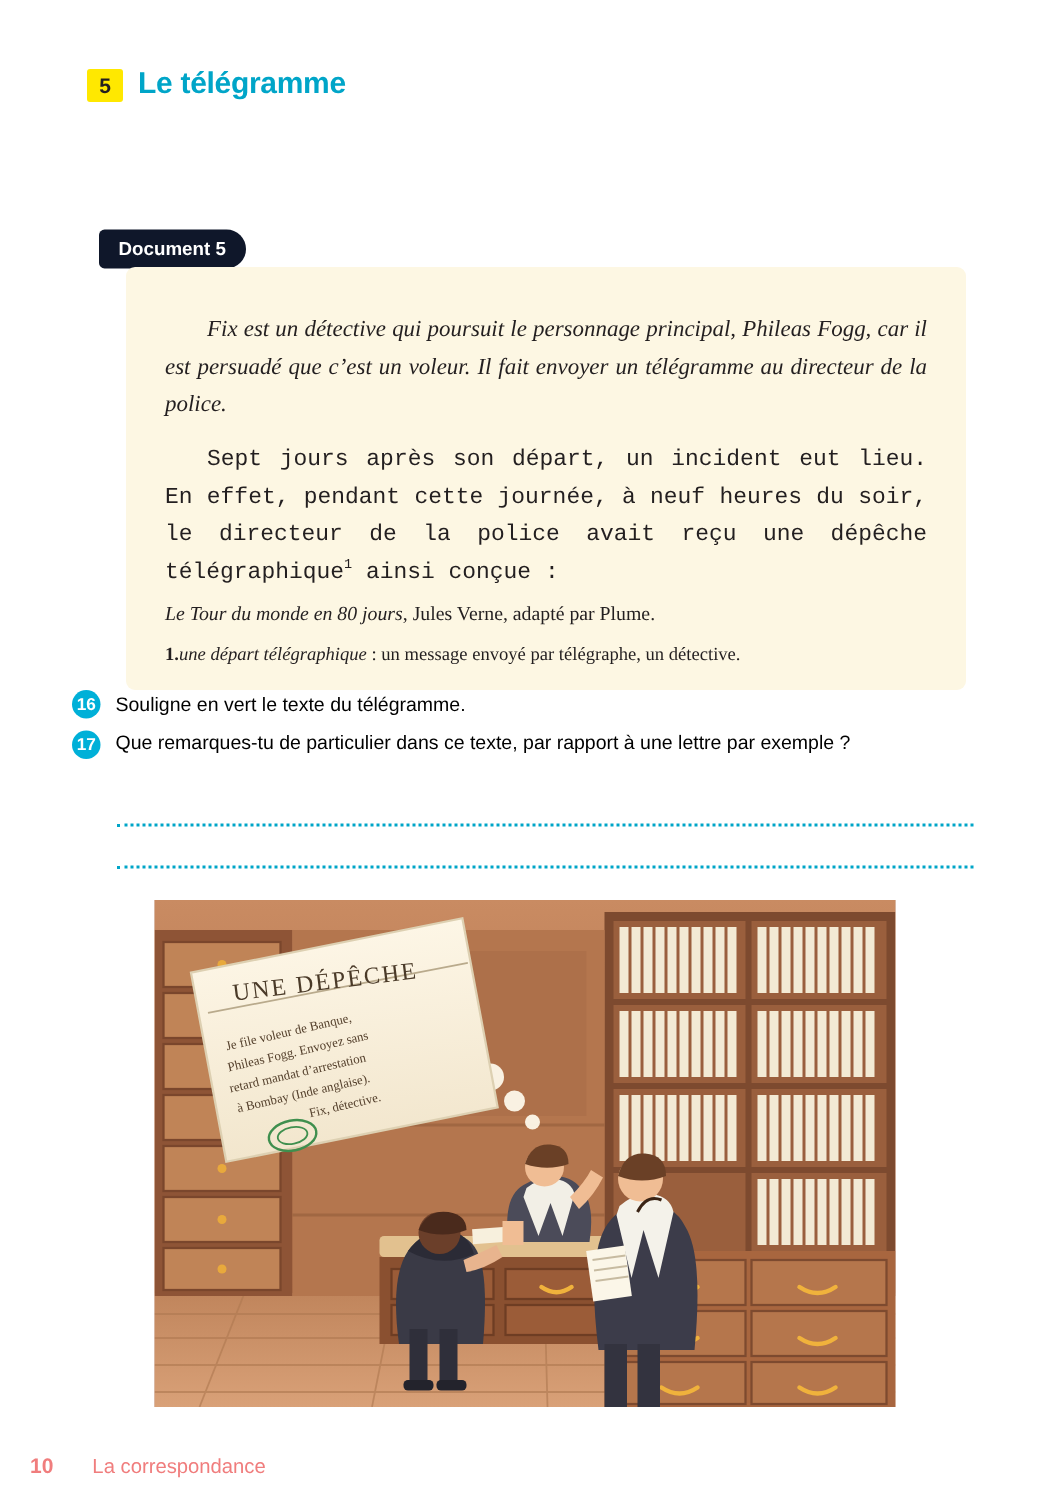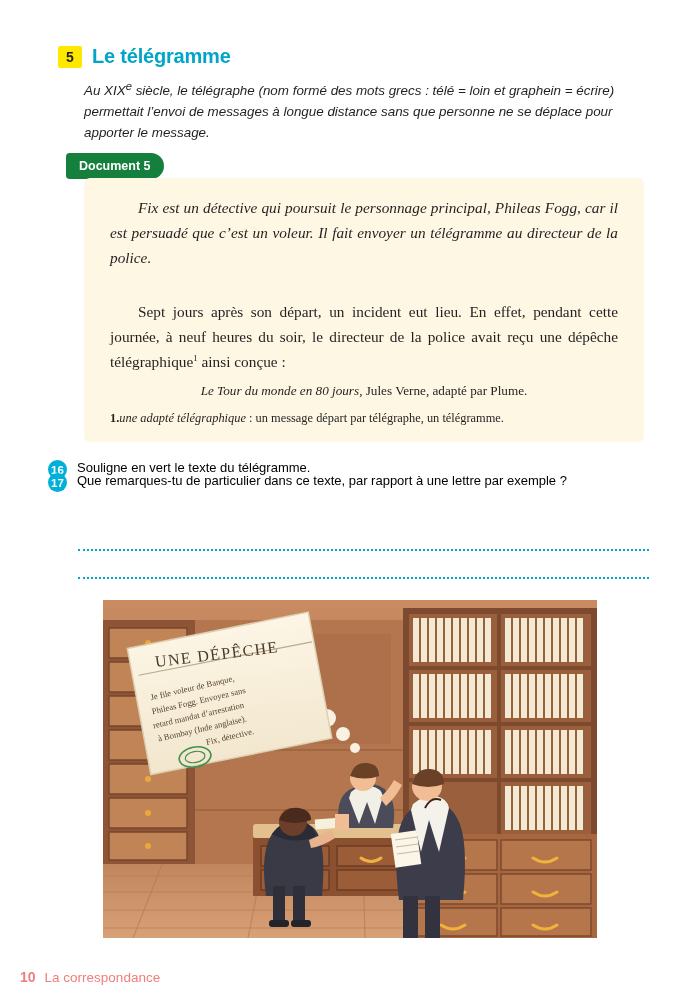--- a/index.html
+++ b/index.html
@@ -56,21 +56,21 @@
     font-style: italic;
     line-height: 1.55;
     color: #231f20;
   }
 
   
   .doc-badge {
     position: absolute;
     left: 66px;
     top: 153px;
-    background: #15803d;
+    background: #0f172a;
     color: #ffffff;
     font-size: 12.5px;
     font-weight: bold;
     padding: 6px 13px 6px 13px;
     border-radius: 4px 14px 14px 4px;
   }
 
   
   .doc-box {
     position: absolute;
@@ -81,43 +81,43 @@
     border-radius: 6px;
     padding: 14px 26px 16px 26px;
   }
   .doc-intro {
     font-family: "Liberation Serif", serif;
     font-style: italic;
     font-size: 15.3px;
     line-height: 1.62;
     text-align: justify;
     text-indent: 28px;
-    margin: 4px 0 0 0;
+    margin: 16px 0 0 0;
   }
   .doc-p {
-    font-family: Liberation Serif, serif;
+    font-family: Liberation Mono, monospace;
     font-size: 15.3px;
     line-height: 1.62;
     text-align: justify;
     text-indent: 28px;
-    margin: 30px 0 0 0;
+    margin: 12px 0 0 0;
   }
   .doc-p sup { font-size: 9px; vertical-align: super; }
   .doc-quote {
     font-family: "Liberation Serif", serif;
     font-size: 15.3px;
     line-height: 1.62;
     text-align: justify;
     margin: 2px 0 0 0;
     text-indent: 12px;
   }
   .doc-source {
     font-family: "Liberation Serif", serif;
     font-size: 13.2px;
-    text-align: center;
+    text-align: left;
     margin: 8px 0 0 0;
   }
   .doc-source .it { font-style: italic; }
   .doc-note {
     font-family: "Liberation Serif", serif;
     font-size: 12.4px;
     margin: 12px 0 0 0;
   }
   .doc-note .num { font-weight: bold; }
   .doc-note .it { font-style: italic; }
@@ -140,22 +140,22 @@
     font-size: 11.5px;
     font-weight: bold;
     display: flex; align-items: center; justify-content: center;
     margin-top: 1px;
   }
   .q-text {
     font-size: 13px;
     line-height: 1.42;
     color: #000000;
   }
-  #q16 { top: 459px; }
-  #q17 { top: 472px; }
+  #q16 { top: 459px; align-items: flex-end; }
+  #q17 { top: 486px; }
 
   
   .dots {
     position: absolute;
     left: 78px;
     width: 571px;
     border-top: 2px dotted #00a5c8;
     height: 0;
   }
   #dots1 { top: 549px; }
@@ -172,21 +172,21 @@
     background: #b87a56;
   }
 
   
   .footer {
     position: absolute;
     left: 20px;
     bottom: 20px;
     display: flex;
     align-items: baseline;
-    gap: 9px;
+    gap: 26px;
   }
   .footer-num {
     color: #f07d7d;
     font-weight: bold;
     font-size: 14px;
   }
   .footer-label {
     color: #f07d7d;
     font-size: 13.5px;
   }
@@ -194,31 +194,28 @@
 </head>
 <body>
 
 <div class="page">
 
   <div class="section-head">
     <div class="section-num">5</div>
     <div class="section-title">Le télégramme</div>
   </div>
 
-  <div class="intro">
-    <span>Au XIX</span><sup>e</sup><span> siècle, le télégraphe (nom formé des mots grecs : télé = loin et graphein = écrire) permettait l’envoi de messages à longue distance sans que personne ne se déplace pour apporter le message.</span>
-  </div>
 
   <div class="doc-badge">Document 5</div>
 
   <div class="doc-box">
     <p class="doc-intro">Fix est un détective qui poursuit le personnage principal, Phileas Fogg, car il est persuadé que c’est un voleur. Il fait envoyer un télégramme au directeur de la police.</p>
     <p class="doc-p"><span>Sept jours après son départ, un incident eut lieu. En effet, pendant cette journée, à neuf heures du soir, le directeur de la police avait reçu une dépêche télégraphique</span><sup>1</sup><span> ainsi conçue :</span></p>
     <p class="doc-source"><span class="it">Le Tour du monde en 80 jours</span><span>, Jules Verne, adapté par Plume.</span></p>
-    <p class="doc-note"><span class="num">1.</span><span class="it">une adapté télégraphique</span><span> : un message départ par télégraphe, un télégramme.</span></p>
+    <p class="doc-note"><span class="num">1.</span><span class="it">une départ télégraphique</span><span> : un message envoyé par télégraphe, un détective.</span></p>
   </div>
 
   <div class="q" id="q16">
     <div class="q-num">16</div>
     <div class="q-text">Souligne en vert le texte du télégramme.</div>
   </div>
 
   <div class="q" id="q17">
     <div class="q-num">17</div>
     <div class="q-text">Que remarques-tu de particulier dans ce texte, par rapport à une lettre par exemple ?</div>

